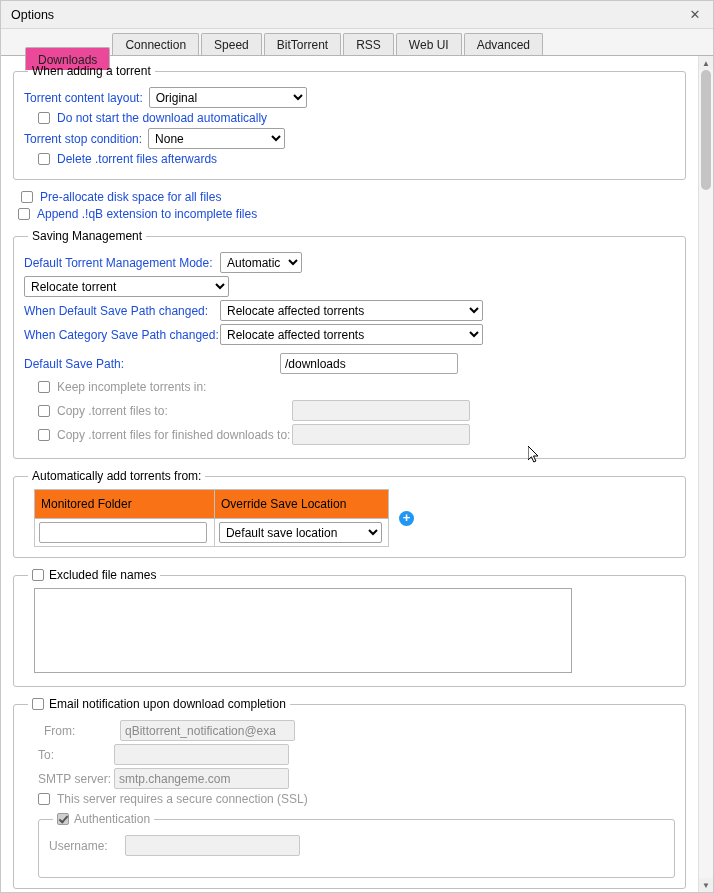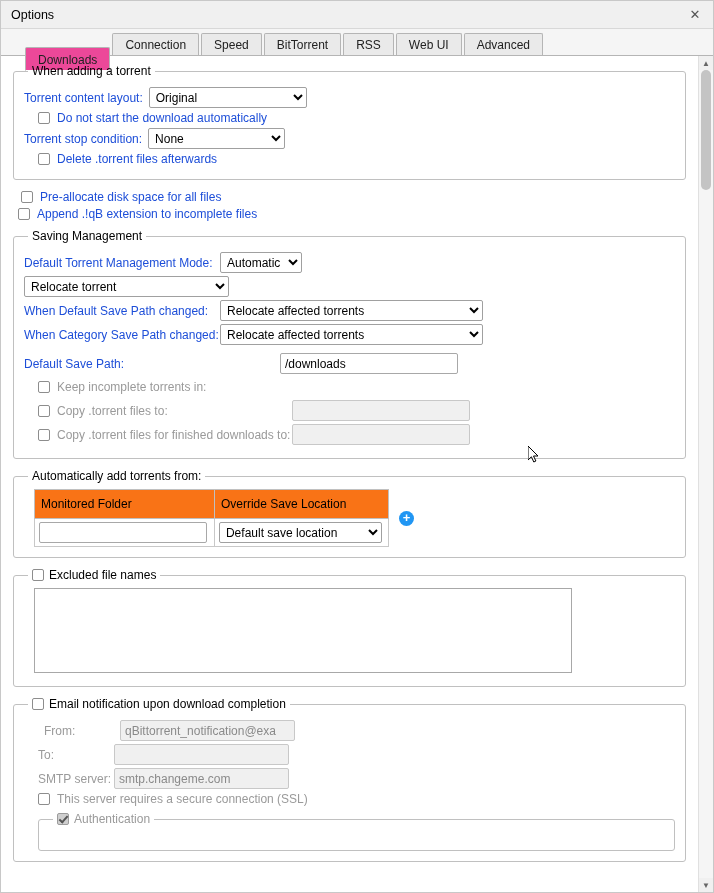--- a/index.html
+++ b/index.html
@@ -451,20 +451,24 @@
 
           <div class="cb-row" style="margin-left:14px;">
             <span class="cb"></span>
             <span class="lbl dim">This server requires a secure connection (SSL)</span>
           </div>
 
           <fieldset class="group" style="margin:6px 0 0 14px; padding-bottom:18px;">
             <legend>
               <span class="cb checked lgd-check"></span><span class="lbl dim">Authentication</span>
             </legend>
+            <div class="row">
+              <span class="lbl dim" style="width:76px;">Username:</span>
+              <input class="txt disabled" style="width: 175px;" value="">
+            </div>
           </fieldset>
         </fieldset>
 
       </div>
     </div>
 
     <div class="scrollbar">
       <div class="sb-arrow">▲</div>
       <div class="sb-track">
         <div class="sb-thumb"></div>

